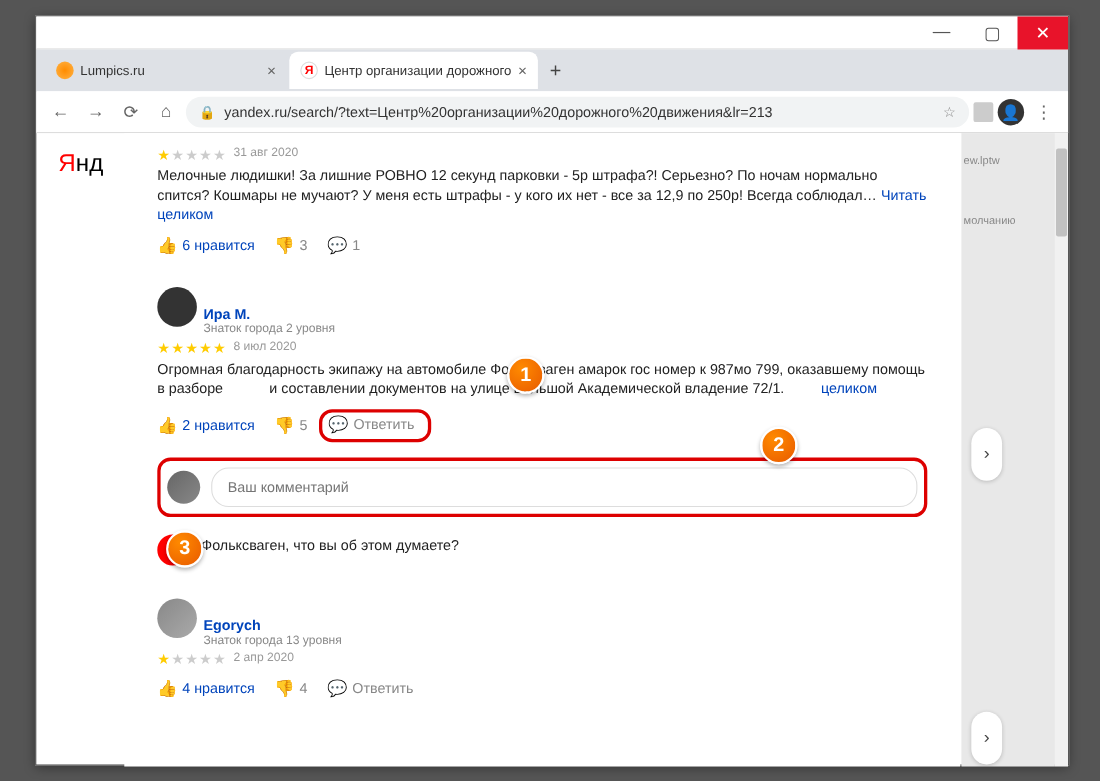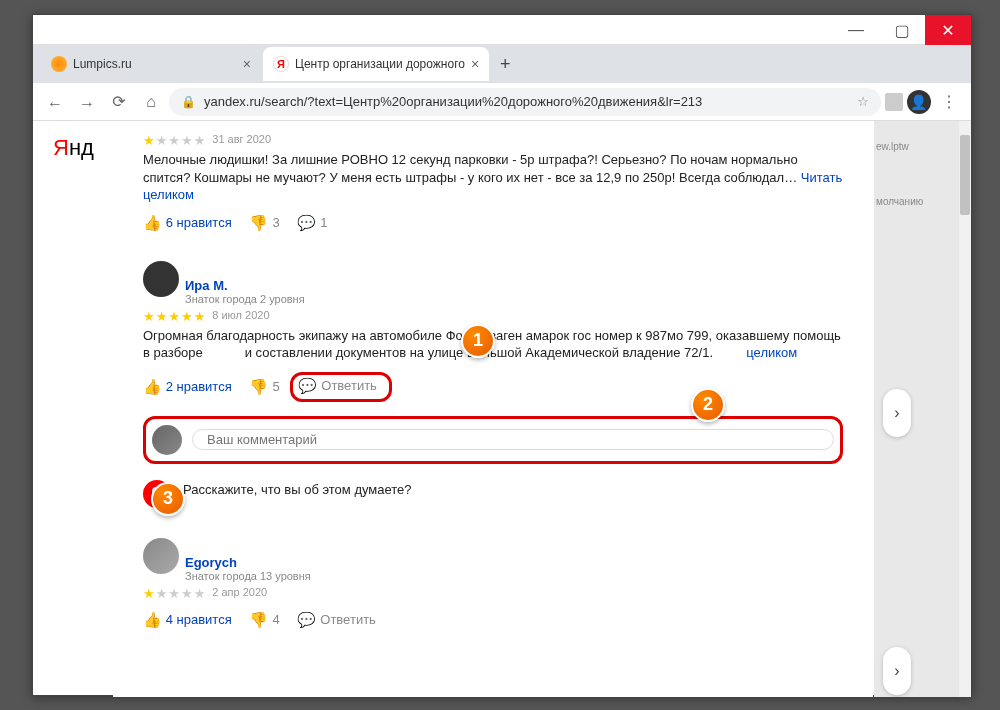--- a/index.html
+++ b/index.html
@@ -41,21 +41,21 @@
 .date { font-size: 11px; color: #999; margin-left: 6px; }
 .rtext { font-size: 13px; color: #222; line-height: 1.35; margin-top: 3px; }
 .readmore { color: #04b; }
 .actions { display: flex; align-items: center; gap: 18px; margin-top: 10px; }
 .act { display: flex; align-items: center; gap: 4px; font-size: 13px; color: #04b; cursor: pointer; }
 .act .ico { font-size: 15px; }
 .act.d { color: #888; }
 .highlight-reply { border: 3px solid #d00; border-radius: 12px; padding: 2px 12px 4px 6px; margin-left: -8px; }
 .commentbox { display: flex; align-items: center; gap: 10px; margin-top: 14px; border: 3px solid #d00; border-radius: 12px; padding: 6px; position: relative; }
 .commentbox .avatar { width: 30px; height: 30px; }
-.cinput { flex: 1; height: 21px; border: 1px solid #ddd; border-radius: 16px; padding: 0 14px; font-size: 13px; background: #fff; }
+.cinput { flex: 1; height: 36px; border: 1px solid #ddd; border-radius: 16px; padding: 0 14px; font-size: 13px; background: #fff; }
 .promptbox { margin-top: 14px; padding: 4px 0 4px 40px; position: relative; }
 .ya-av { width: 28px; height: 28px; border-radius: 50%; background: #ff0000; color: #fff; font-weight: bold; font-size: 16px; display: flex; align-items: center; justify-content: center; position: absolute; left: 0; top: 2px; }
 .promptbox .q { font-size: 13px; color: #222; margin-bottom: 8px; }
 .combtn { display: inline-block; background: #ffdb4d; padding: 8px 18px; border-radius: 4px; font-size: 13px; color: #000; }
 .combtn-wrap { border: 3px solid #d00; border-radius: 10px; padding: 2px; display: inline-block; }
 .badge { position: absolute; width: 34px; height: 34px; border-radius: 50%; background: radial-gradient(circle at 35% 30%, #ff8a00, #e85a00); border: 2px solid #fff; box-shadow: 0 2px 4px rgba(0,0,0,0.3); color: #fff; font-size: 18px; font-weight: bold; display: flex; align-items: center; justify-content: center; }
 .scrollbar { position: absolute; right: 0; top: 0; width: 12px; height: 100%; background: #f1f1f1; }
 .scrollthumb { position: absolute; right: 1px; top: 14px; width: 10px; height: 80px; background: #c1c1c1; border-radius: 2px; }
 .chev-btn { position: absolute; width: 28px; height: 48px; background: #fff; border-radius: 14px; box-shadow: 0 1px 4px rgba(0,0,0,0.2); display: flex; align-items: center; justify-content: center; color: #444; }
 </style>
@@ -188,21 +188,21 @@
         <div class="badge" style="top:78px; left:318px">1</div>
 
         <div class="commentbox">
           <div class="avatar" style="background:linear-gradient(135deg,#666,#888)"></div>
           <input class="cinput" placeholder="Ваш комментарий" style="">
         </div>
         <div class="badge" style="top:142px; left:548px">2</div>
 
         <div class="promptbox">
           <div class="ya-av">Я</div>
-          <div class="q">Расскажите, что вы об этом думаете?</div>
+          <div class="q">Фольксваген, что вы об этом думаете?</div>
         </div>
         <div class="badge" style="top:236px; left:8px">3</div>
       </div>
 
       <div class="review">
         <div class="row">
           <div class="avatar gray"></div>
           <div>
             <div class="uname">Egorych</div>
             <div class="ulevel">Знаток города 13 уровня</div>

